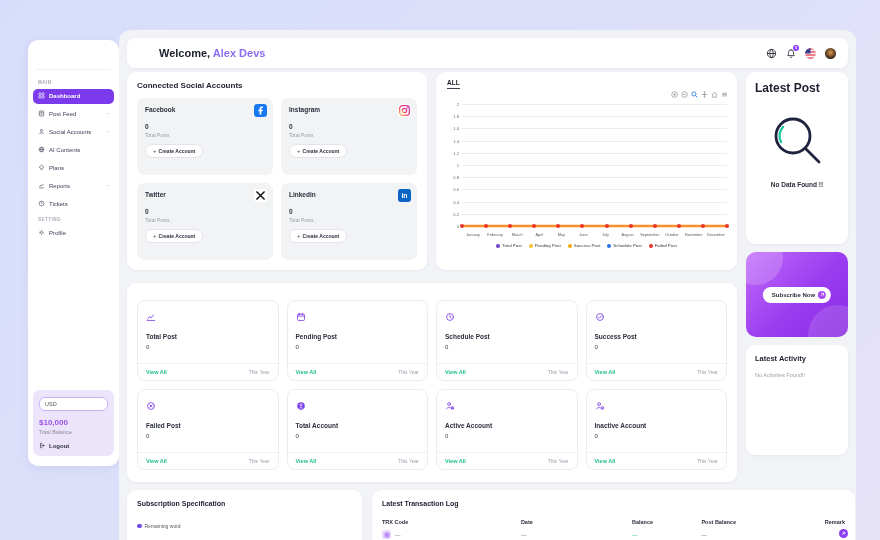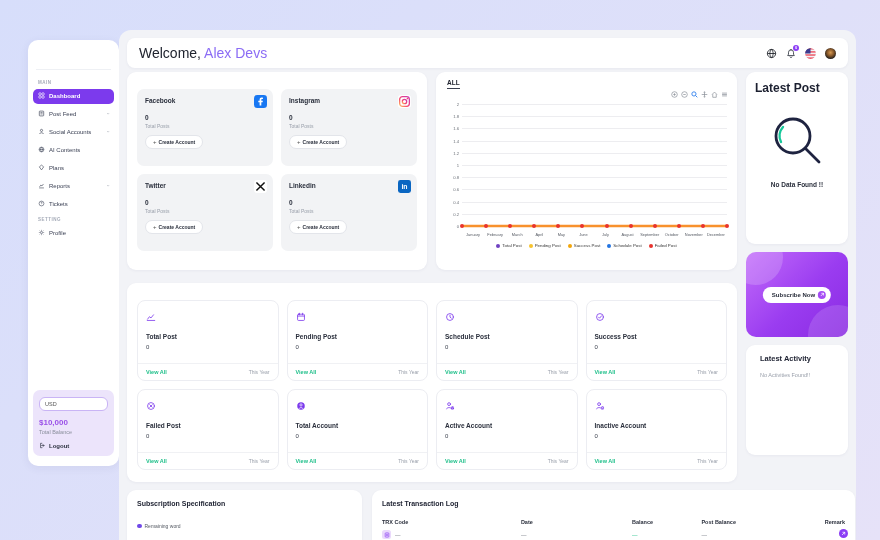--- a/index.html
+++ b/index.html
@@ -30,21 +30,21 @@
   
   .main { position:absolute; left:119px; top:30px; width:737px; height:510px;
     background:#f2f3f7; border-radius:12px 12px 0 0; }
   .panel { position:absolute; background:#fff; border-radius:9px;
     box-shadow:0 1px 3px rgba(40,40,90,.05); }
   .panel-title { font-size:8px; font-weight:700; color:#1c2030; }
 
   
   .topbar { left:8px; top:8px; width:721px; height:30px; border-radius:8px;
     display:flex; align-items:center; padding:0 12px; }
-  .welcome { font-size:14px; font-weight:400; color:#20242f; }
+  .welcome { font-size:11px; font-weight:700; color:#20242f;margin-left:20px; }
   .welcome .uname { color:#8b6cf5; }
   .top-icons { margin-left:auto; display:flex; align-items:center; gap:9px; }
   .icon-btn { position:relative; cursor:pointer; display:flex; }
   .badge { position:absolute; top:-3px; right:-3px; background:#8b3df5; color:#fff;
     font-size:4px; width:6px; height:6px; border-radius:50%; display:flex;
     align-items:center; justify-content:center; font-weight:700; }
   .avatar { width:11px; height:11px; border-radius:50%;
     background:radial-gradient(circle at 50% 42%, #d79a52 0%, #8a5a2b 38%, #26201c 72%); }
   .flag { width:11px; height:11px; border-radius:50%; overflow:hidden; }
 
@@ -92,21 +92,21 @@
   .blob1 { position:absolute; width:55px; height:55px; border-radius:50%;
     background:rgba(255,255,255,.18); top:-22px; left:-18px; }
   .blob2 { position:absolute; width:60px; height:60px; border-radius:50%;
     background:rgba(255,255,255,.14); bottom:-28px; right:-20px; }
   .subscribe-btn { position:absolute; left:50%; top:50%; transform:translate(-50%,-50%);
     background:#fff; border-radius:10px; padding:4px 5px 4px 9px; display:flex;
     align-items:center; gap:3px; font-size:6px; font-weight:700; color:#2a2f3c; cursor:pointer;
     white-space:nowrap; }
   .sub-arrow { width:8px; height:8px; border-radius:50%; background:#a64df5;
     display:flex; align-items:center; justify-content:center; }
-  .latest-activity { left:627px; top:315px; width:102px; height:110px; padding:9px 14px; }
+  .latest-activity { left:627px; top:315px; width:102px; height:110px; padding:9px 9px; }
   .la-empty { font-size:5.5px; color:#9aa0ab; margin-top:9px; }
 
   
   .overview-panel { left:8px; top:253px; width:610px; height:199px; padding:9px 10px; }
   .ov-grid { display:grid; grid-template-columns:repeat(4,1fr); gap:8px; margin-top:8px; }
   .ov-card { position:relative; background:#fff; border:1px solid #ecedf2;
     border-radius:8px; height:81px; padding:7px 8px 0; }
   .ov-title { font-size:6.5px; font-weight:700; color:#2a2f3c; margin-top:7px; }
   .ov-value { font-size:6px; color:#3a3f4c; margin-top:4px; }
   .ov-footer { position:absolute; left:0; right:0; bottom:0; height:17px;
@@ -255,20 +255,21 @@
               <rect y="10.2" width="12" height="1.8" fill="#ee5f6e"></rect>
               <rect width="6" height="6" fill="#3c3b8e"></rect>
             </g>
           </svg>
       </span>
       <span class="icon-btn avatar"></span>
     </div>
   </div>
 
   <section class="panel social-panel">
+    <div class="panel-title">Connected Social Accounts</div>
     <div class="social-grid">
       <div class="social-card">
         <div class="sc-name">Facebook</div>
         <span class="sc-icon"><svg width="13" height="13" viewBox="0 0 16 16">
               <rect width="16" height="16" rx="4" fill="#1877f2"></rect>
               <path d="M9 13V8.8h1.6l.3-1.8H9V5.9c0-.6.2-1 1-1h 1V3.3C10.7 3.2 10 3.2 9.4 3.2c-1.5 0-2.5.9-2.5 2.5v1.3H5.3v1.8h1.6V13z" fill="#fff"></path>
             </svg></span>
         <div class="sc-total">0</div>
         <div class="sc-total-label">Total Posts</div>
         <div class="sc-btn">

